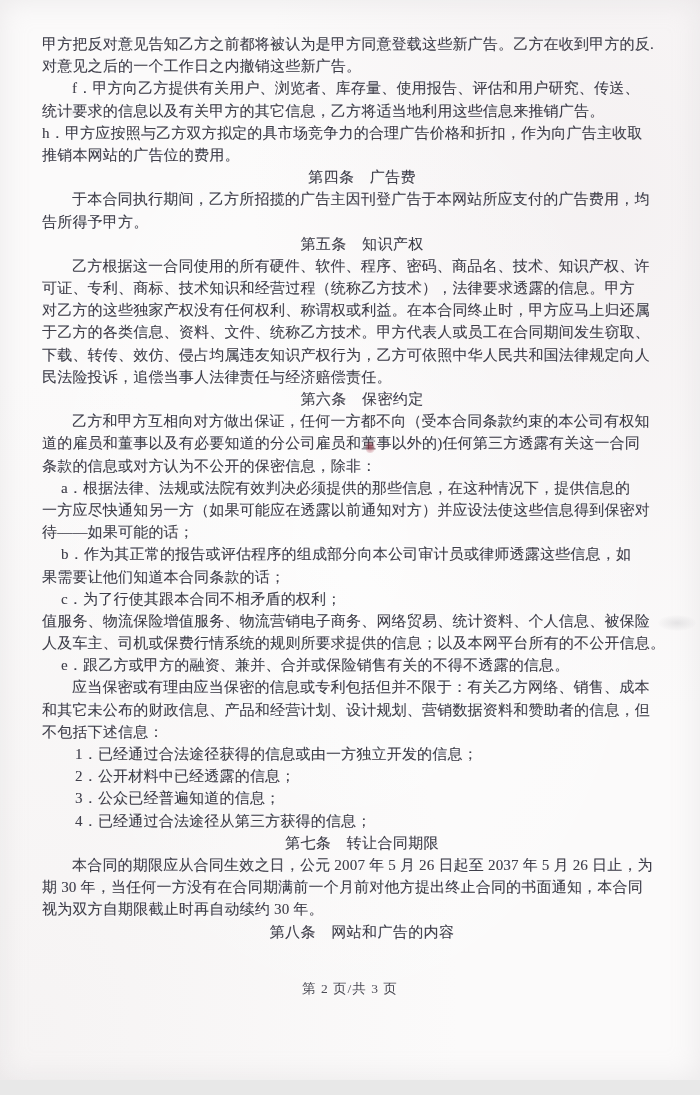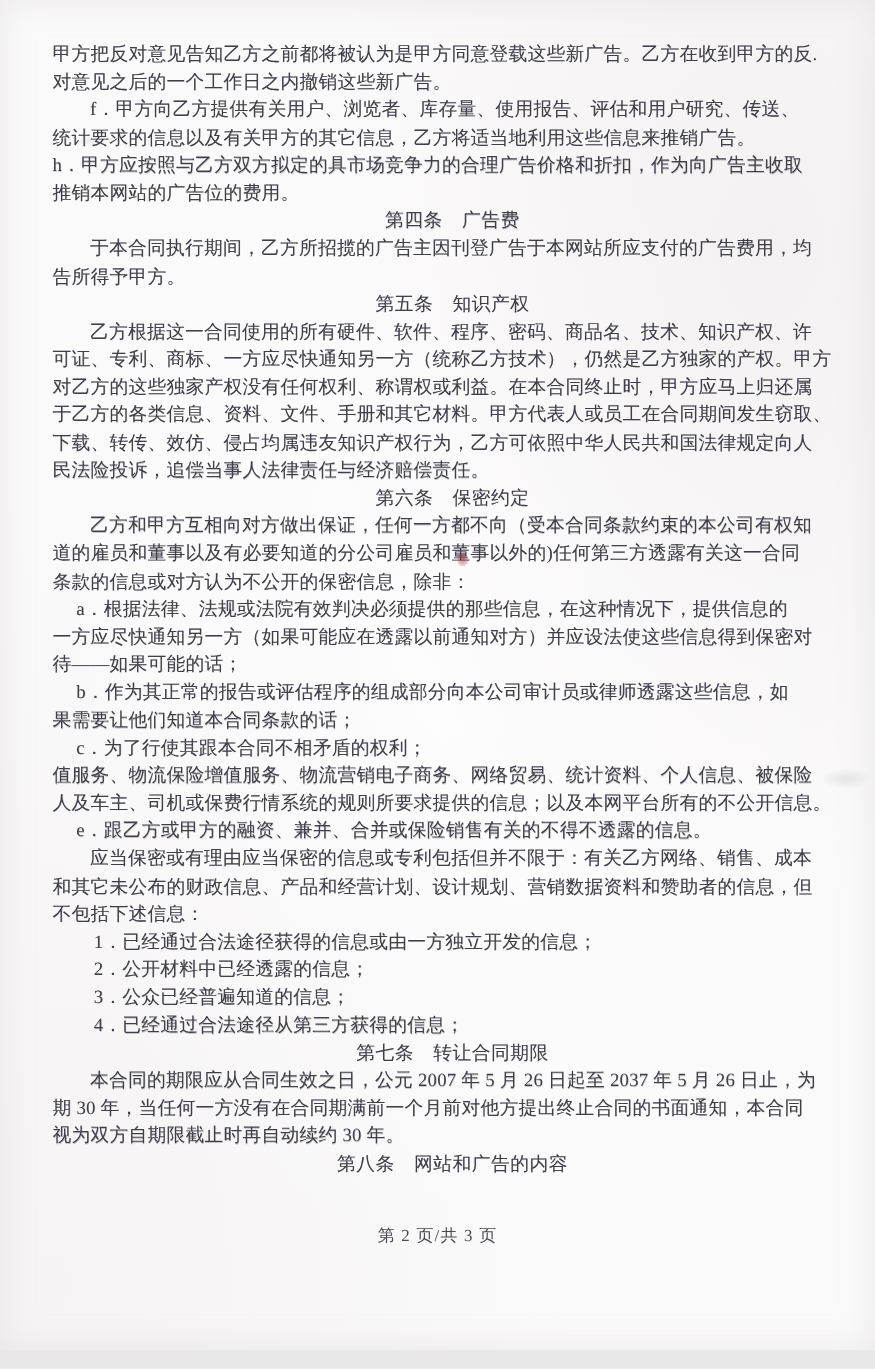--- a/index.html
+++ b/index.html
@@ -88,23 +88,23 @@
       <div class="line indent-0">对意见之后的一个工作日之内撤销这些新广告。</div>
       <div class="line indent-2">f．甲方向乙方提供有关用户、浏览者、库存量、使用报告、评估和用户研究、传送、</div>
       <div class="line indent-0">统计要求的信息以及有关甲方的其它信息，乙方将适当地利用这些信息来推销广告。</div>
       <div class="line indent-0">h．甲方应按照与乙方双方拟定的具市场竞争力的合理广告价格和折扣，作为向广告主收取</div>
       <div class="line indent-0">推销本网站的广告位的费用。</div>
       <div class="line indent-0 heading">第四条　广告费</div>
       <div class="line indent-2">于本合同执行期间，乙方所招揽的广告主因刊登广告于本网站所应支付的广告费用，均</div>
       <div class="line indent-0">告所得予甲方。</div>
       <div class="line indent-0 heading">第五条　知识产权</div>
       <div class="line indent-2">乙方根据这一合同使用的所有硬件、软件、程序、密码、商品名、技术、知识产权、许</div>
-      <div class="line indent-0">可证、专利、商标、一方应尽快通知另一方（统称乙方技术），仍然是乙方独家的产权。甲方</div>
+      <div class="line indent-0">可证、专利、商标、技术知识和经营过程（统称乙方技术），法律要求透露的信息。甲方</div>
       <div class="line indent-0">对乙方的这些独家产权没有任何权利、称谓权或利益。在本合同终止时，甲方应马上归还属</div>
-      <div class="line indent-0">于乙方的各类信息、资料、文件、手册和其它材料。甲方代表人或员工在合同期间发生窃取、</div>
+      <div class="line indent-0">于乙方的各类信息、资料、文件、统称乙方技术。甲方代表人或员工在合同期间发生窃取、</div>
       <div class="line indent-0">下载、转传、效仿、侵占均属违友知识产权行为，乙方可依照中华人民共和国法律规定向人</div>
       <div class="line indent-0">民法险投诉，追偿当事人法律责任与经济赔偿责任。</div>
       <div class="line indent-0 heading">第六条　保密约定</div>
       <div class="line indent-2">乙方和甲方互相向对方做出保证，任何一方都不向（受本合同条款约束的本公司有权知</div>
       <div class="line indent-0">道的雇员和董事以及有必要知道的分公司雇员和董事以外的)任何第三方透露有关这一合同</div>
       <div class="line indent-0">条款的信息或对方认为不公开的保密信息，除非：</div>
       <div class="line indent-1">a．根据法律、法规或法院有效判决必须提供的那些信息，在这种情况下，提供信息的</div>
       <div class="line indent-0">一方应尽快通知另一方（如果可能应在透露以前通知对方）并应设法使这些信息得到保密对</div>
       <div class="line indent-0">待——如果可能的话；</div>
       <div class="line indent-1">b．作为其正常的报告或评估程序的组成部分向本公司审计员或律师透露这些信息，如</div>

